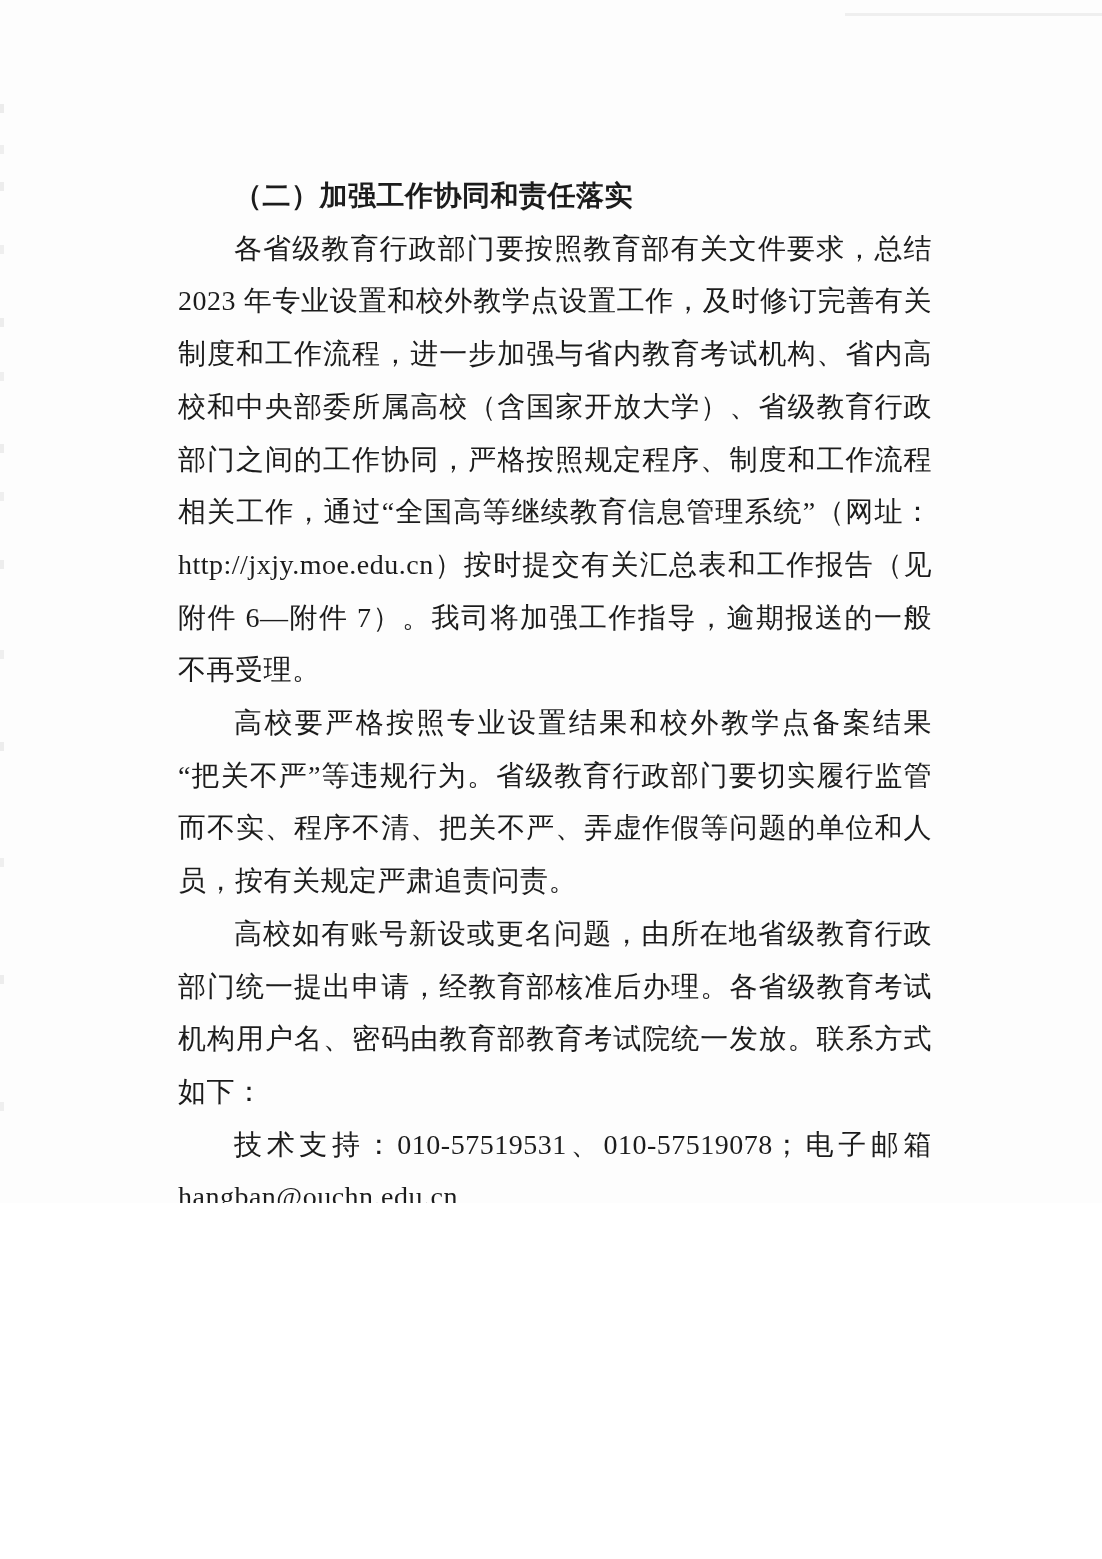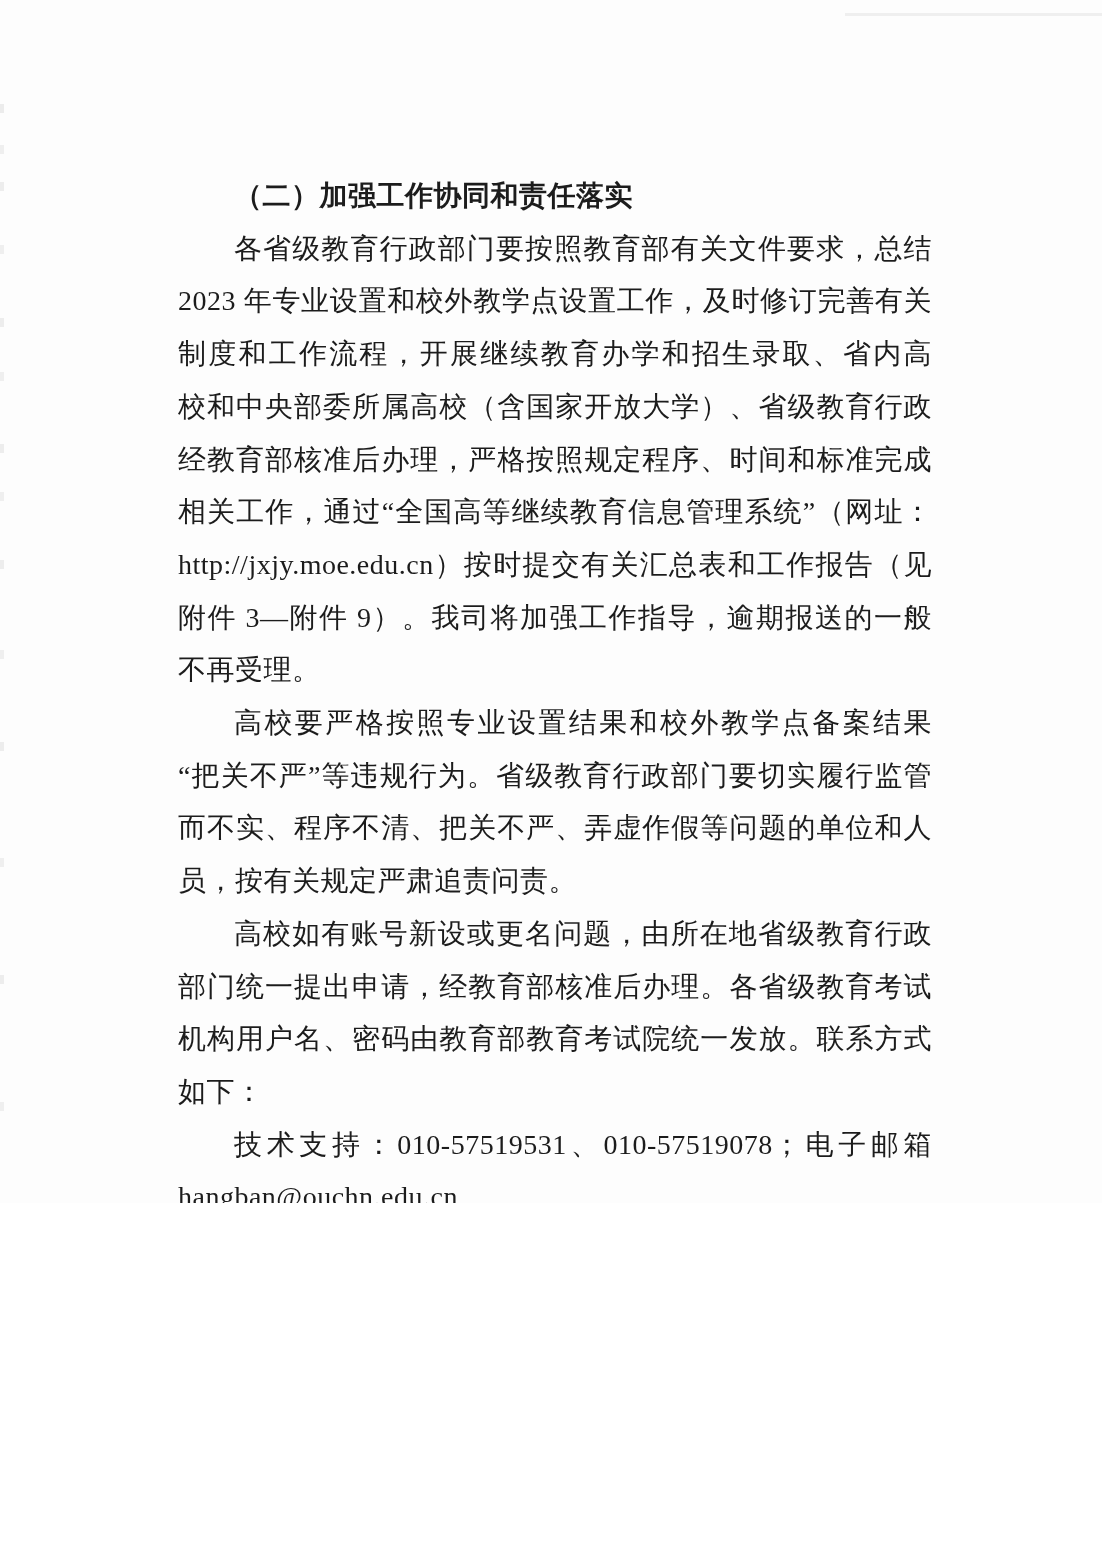--- a/index.html
+++ b/index.html
@@ -81,26 +81,26 @@
 
 <div class="page">
   <div class="scan-line-top"></div>
   <div class="edge-marks"></div>
 
   <main class="text-block">
     <p class="heading">（二）加强工作协同和责任落实</p>
     <div id="paragraphs">
         <div class="line first">各省级教育行政部门要按照教育部有关文件要求，总结</div>
         <div class="line">2023 年专业设置和校外教学点设置工作，及时修订完善有关</div>
-        <div class="line">制度和工作流程，开展继续教育办学和招生录取、省内高</div>
+        <div class="line">制度和工作流程，进一步加强与省内教育考试机构、省内高</div>
         <div class="line">校和中央部委所属高校（含国家开放大学）、省级教育行政</div>
-        <div class="line">经教育部核准后办理，严格按照规定程序、时间和标准完成</div>
+        <div class="line">部门之间的工作协同，严格按照规定程序、制度和工作流程</div>
         <div class="line">相关工作，通过“全国高等继续教育信息管理系统”（网址：</div>
         <div class="line">http://jxjy.moe.edu.cn）按时提交有关汇总表和工作报告（见</div>
-        <div class="line">附件 3—附件 9）。我司将加强工作指导，逾期报送的一般</div>
+        <div class="line">附件 6—附件 7）。我司将加强工作指导，逾期报送的一般</div>
         <div class="line last">不再受理。</div>
         <div class="line first">高校要严格按照专业设置结果和校外教学点备案结果</div>
         <div class="line">“把关不严”等违规行为。省级教育行政部门要切实履行监管</div>
         <div class="line">而不实、程序不清、把关不严、弄虚作假等问题的单位和人</div>
         <div class="line last">员，按有关规定严肃追责问责。</div>
         <div class="line first">高校如有账号新设或更名问题，由所在地省级教育行政</div>
         <div class="line">部门统一提出申请，经教育部核准后办理。各省级教育考试</div>
         <div class="line">机构用户名、密码由教育部教育考试院统一发放。联系方式</div>
         <div class="line last">如下：</div>
         <div class="line first">技术支持：010-57519531、010-57519078；电子邮箱</div>

